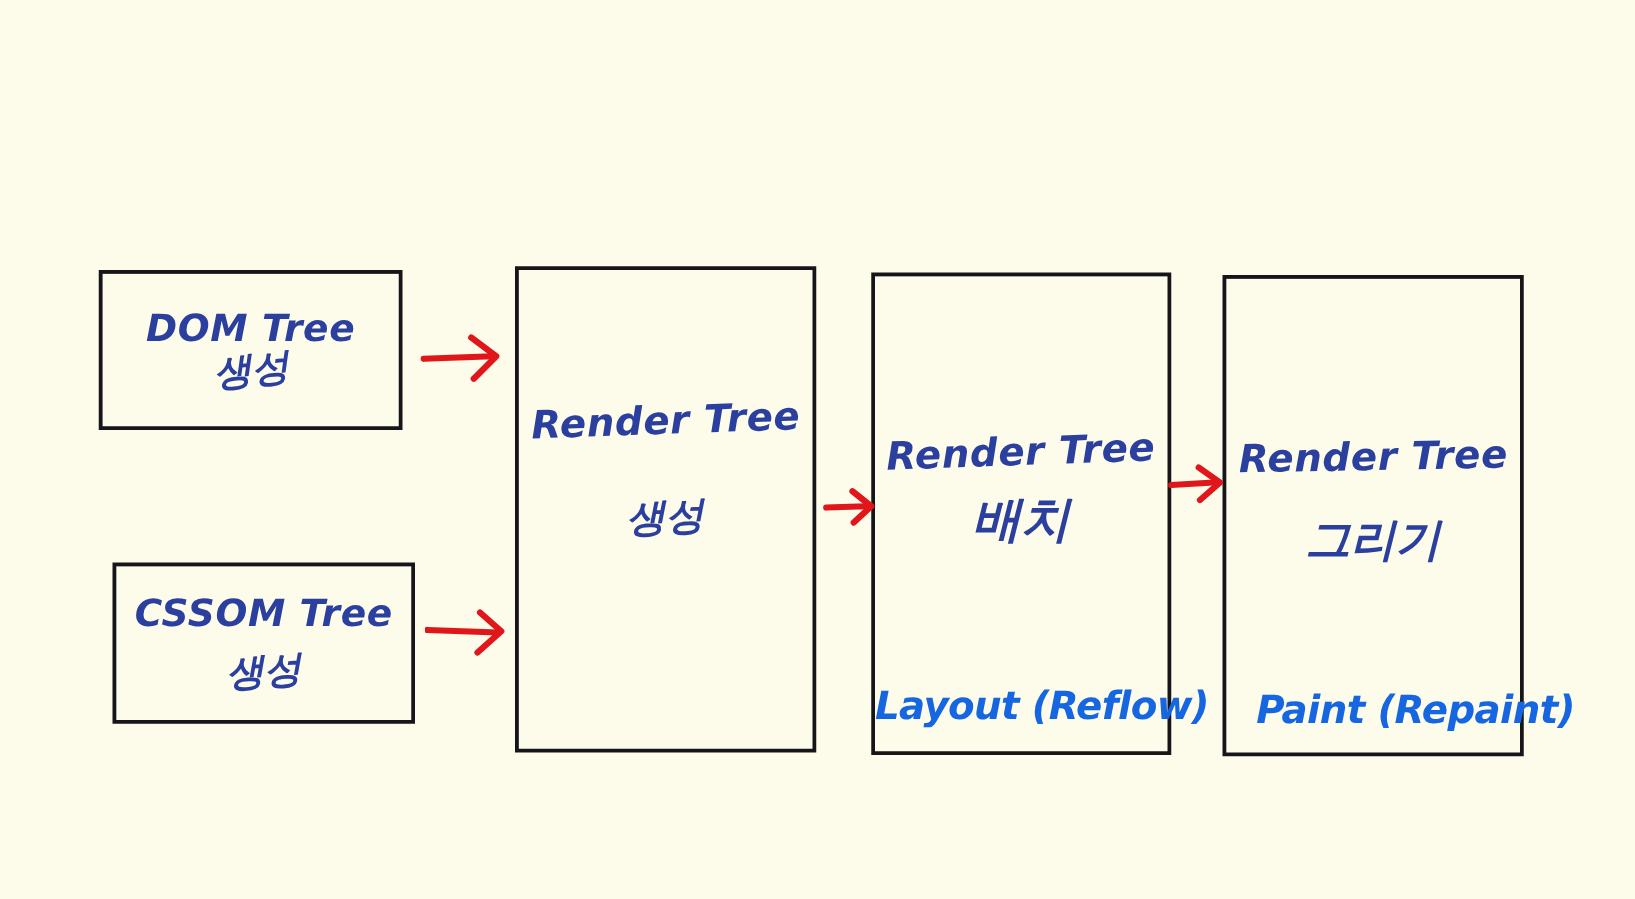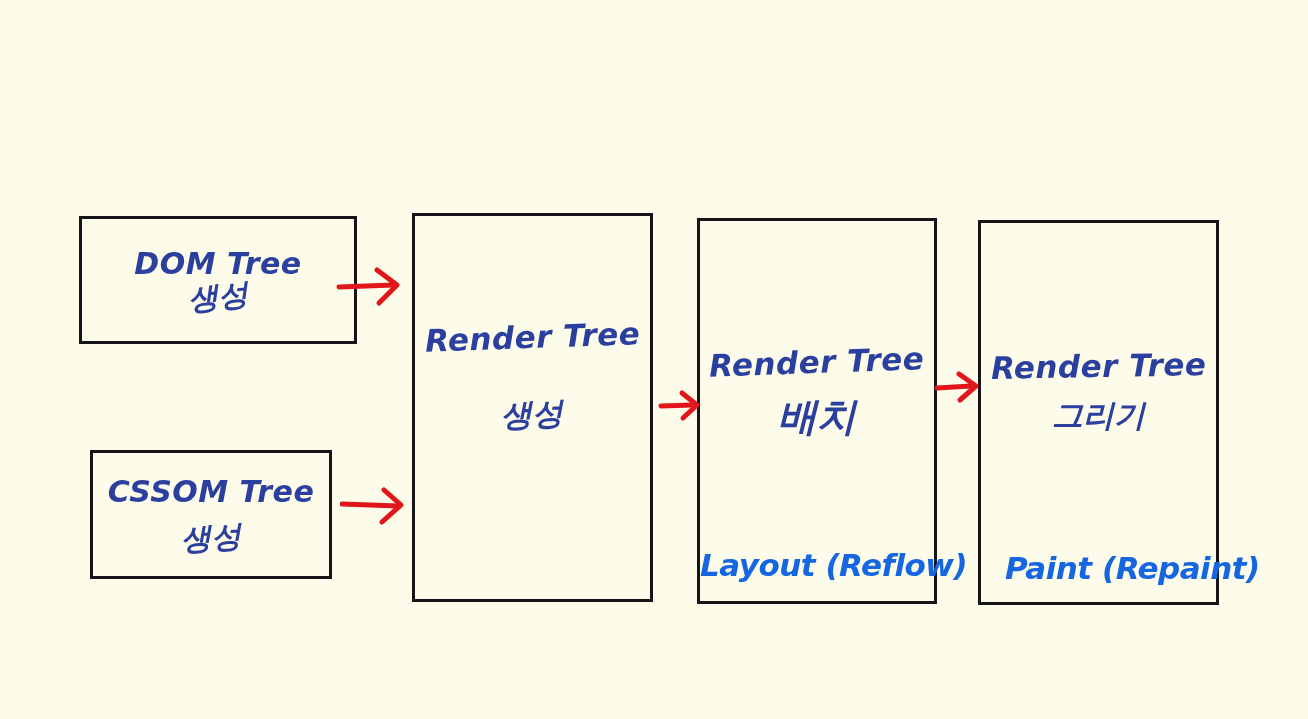--- a/index.html
+++ b/index.html
@@ -60,21 +60,21 @@
     color: #1566e0;
     font-family: "DejaVu Sans", sans-serif;
     font-style: italic;
     font-weight: 700;
     white-space: nowrap;
     text-align: center;
     letter-spacing: -0.5px;
   }
 
   
-  #box-dom-tree { left: 79px; top: 216px; width: 278px; height: 128px; justify-content: center; }
+  #box-dom-tree { left: 79px; top: 216px; width: 243px; height: 128px; justify-content: center; }
   #box-dom-tree .label-line { font-size: 30px; margin-bottom: 2px; }
   #box-dom-tree .label-ko   { font-size: 30px; transform: rotate(-6deg); }
 
   
   #box-cssom-tree { left: 90px; top: 450px; width: 242px; height: 129px; justify-content: center; }
   #box-cssom-tree .label-line { font-size: 30px; margin-bottom: 14px; }
   #box-cssom-tree .label-ko   { font-size: 30px; transform: rotate(-4deg); }
 
   
   #box-render-create { left: 412px; top: 213px; width: 241px; height: 389px; justify-content: flex-start; }
@@ -86,21 +86,21 @@
   #box-render-layout { left: 697px; top: 218px; width: 240px; height: 386px; justify-content: flex-start; }
   #box-render-layout .stack { margin-top: 125px; display:flex; flex-direction:column; align-items:center; }
   #box-render-layout .label-line { font-size: 31px; transform: rotate(-2deg); }
   #box-render-layout .label-ko   { font-size: 39px; margin-top: 18px; }
   #box-render-layout .label-en-bright { position:absolute; bottom: 18px; left: 0; right: 0; font-size: 31px; }
 
   
   #box-render-paint { left: 978px; top: 220px; width: 241px; height: 385px; justify-content: flex-start; }
   #box-render-paint .stack { margin-top: 127px; display:flex; flex-direction:column; align-items:center; }
   #box-render-paint .label-line { font-size: 31px; transform: rotate(-1deg); }
-  #box-render-paint .label-ko   { font-size: 31px; margin-top: 16px; }
+  #box-render-paint .label-ko   { font-size: 36px; margin-top: 31px; }
   #box-render-paint .label-en-bright { position:absolute; bottom: 16px; left: 0; right: 0; font-size: 31px; padding-left: 24px; }
 
   
   .arrow { position: absolute; }
   #arrow-dom-to-render     { left: 336px; top: 262px; width: 70px; height: 48px; }
   #arrow-cssom-to-render   { left: 340px; top: 484px; width: 70px; height: 48px; }
   #arrow-render-to-layout  { left: 658px; top: 385px; width: 46px; height: 42px; }
   #arrow-layout-to-paint   { left: 934px; top: 365px; width: 48px; height: 44px; }
 </style>
 </head>

